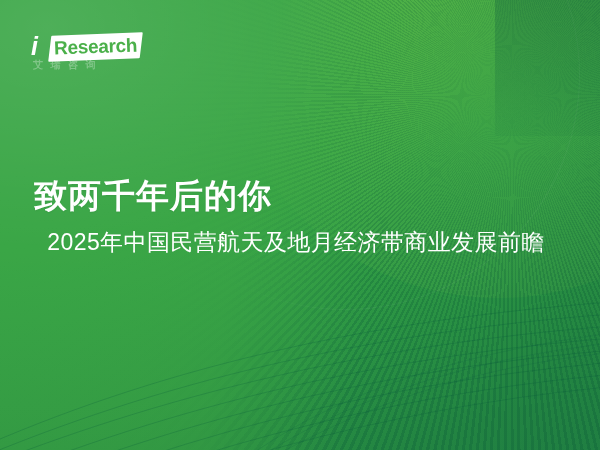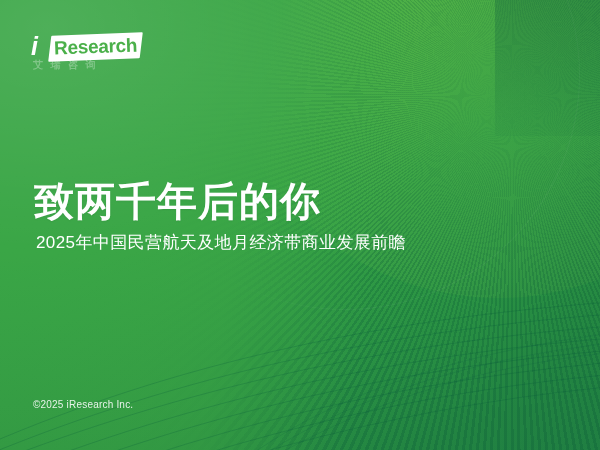--- a/index.html
+++ b/index.html
@@ -196,38 +196,39 @@
     color: rgba(255,255,255,0.30);
     white-space: nowrap;
     font-weight: bold;
   }
 
   
   #title {
     position: absolute;
     left: 34px;
     top: 152px;
-    font-size: 40px;
+    font-size: 33px;
     line-height: 44px;
     font-weight: 700;
     color: #ffffff;
     letter-spacing: 1px;
     white-space: nowrap;
     text-shadow: 0 1px 2px rgba(0,0,0,0.06);
   }
   #subtitle {
     position: absolute;
     left: 36px;
     top: 227px;
     width: 520px;
-    font-size: 17px;
+    font-size: 23px;
     line-height: 31px;
     font-weight: 400;
     color: #ffffff;
     letter-spacing: 0.4px;
+    text-align: center;
   }
   #subtitle .line2 {
     display: block;
     padding-left: 8px;
   }
 
   
   #byline {
     position: absolute;
     left: 33px;
@@ -298,16 +299,15 @@
       <div id="logo-cn">艾瑞咨询</div>
     </div>
 
     <h1 id="title">致两千年后的你</h1>
 
     <div id="subtitle">
       <span class="line1">2025年中国民营航天及地月经济带商业发展前瞻</span>
     </div>
 
 
-    <div id="copyright">©2025 iResearch Inc.</div>
 
   </div>
 </div>
 
 </body></html>

